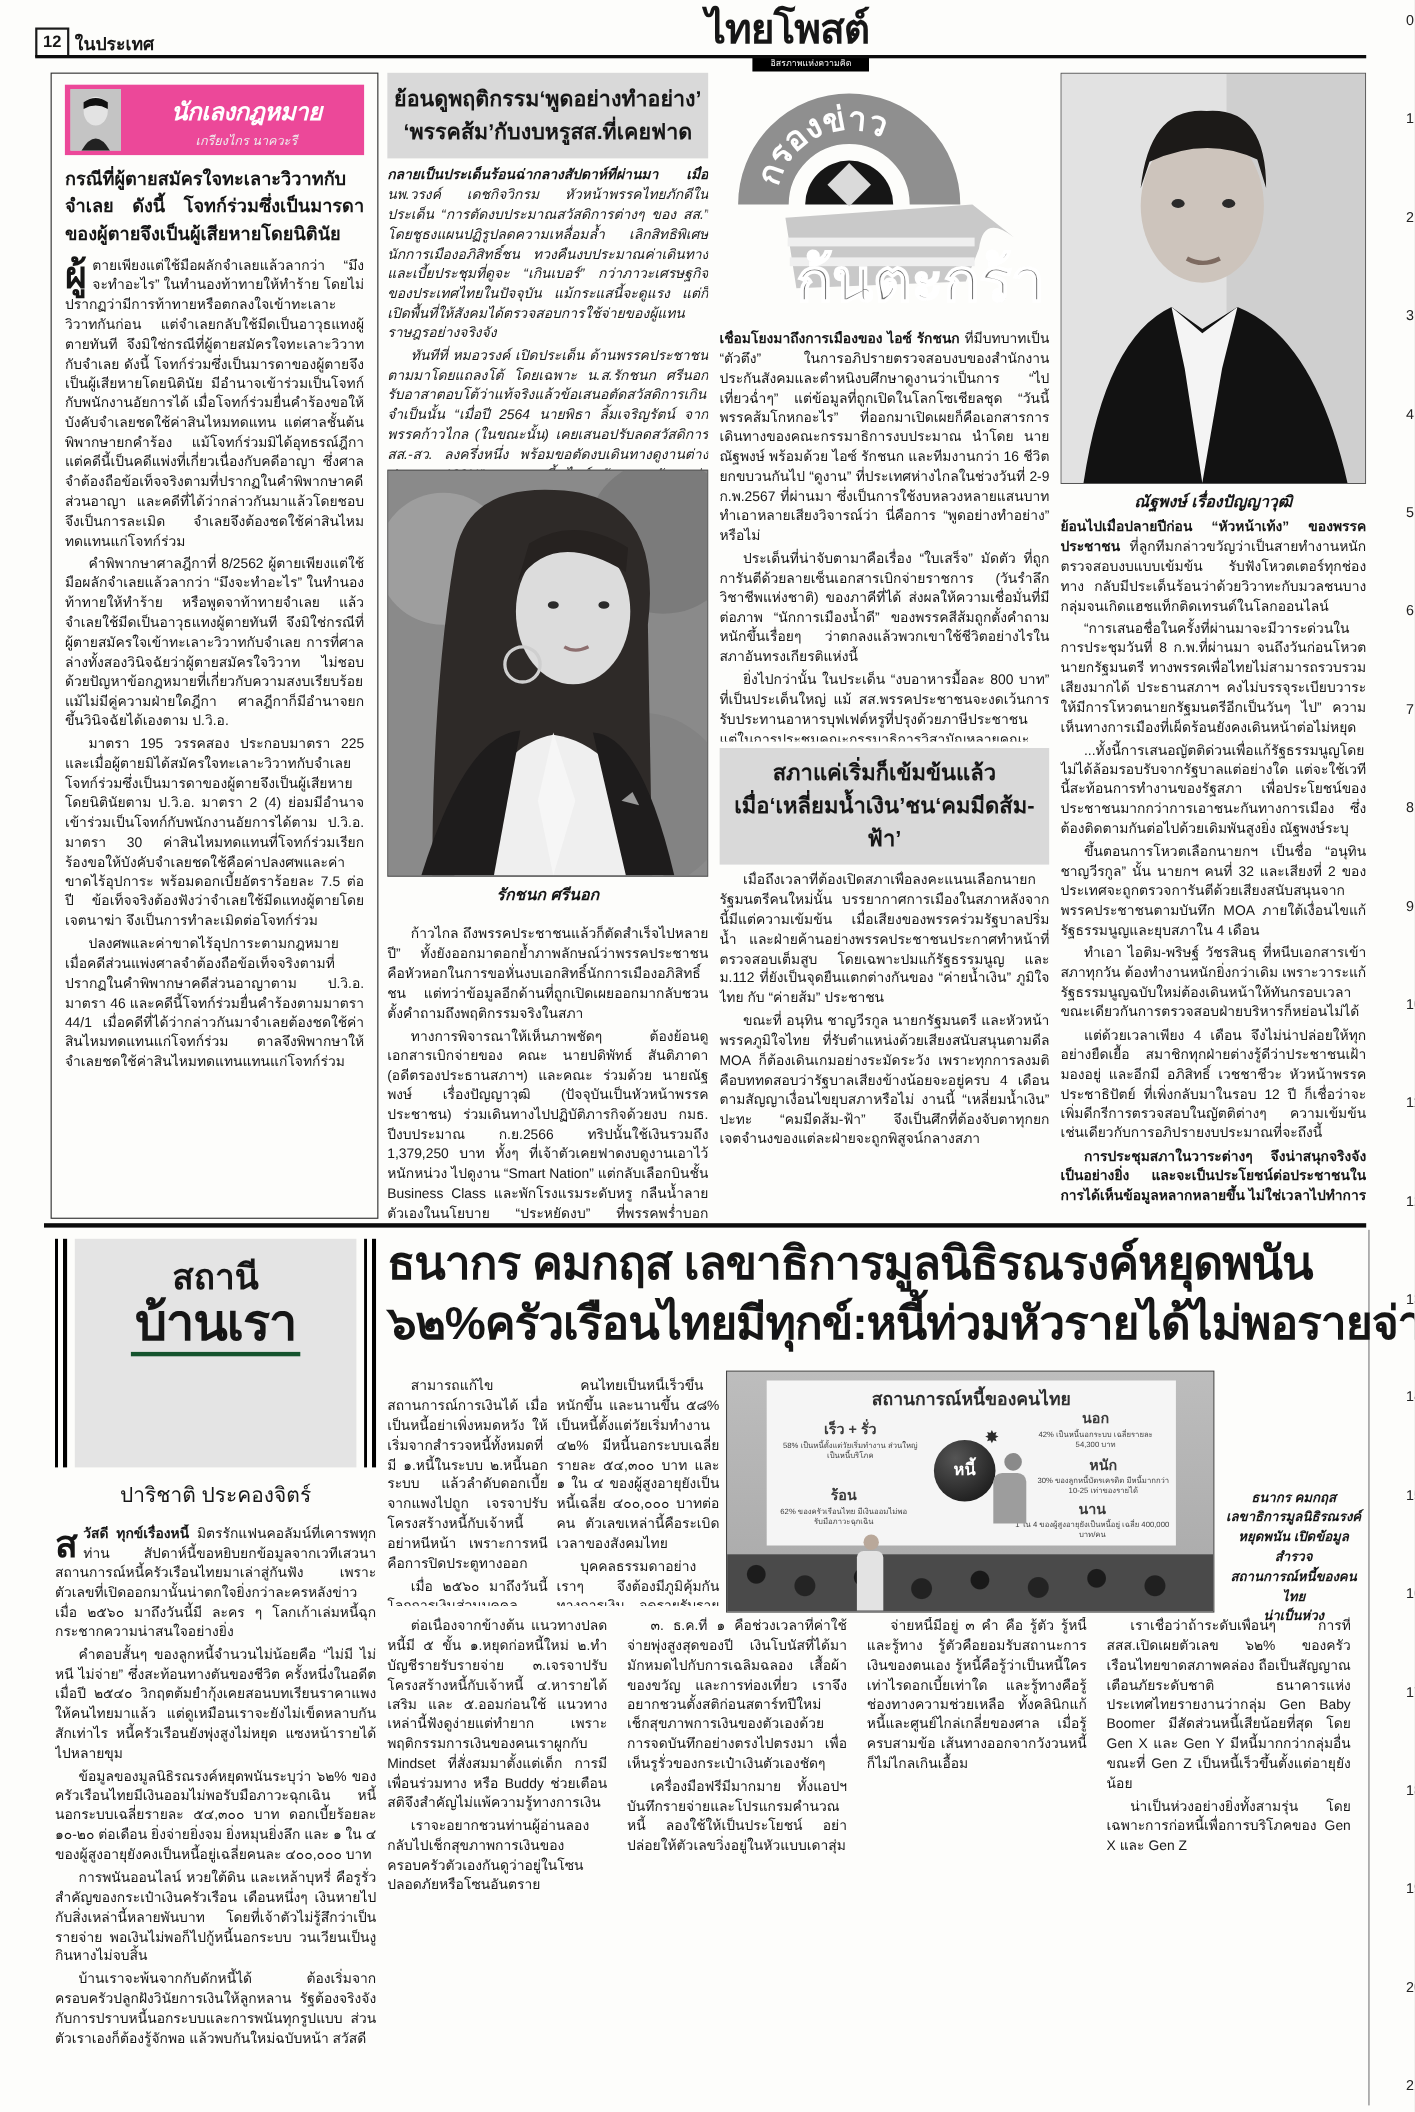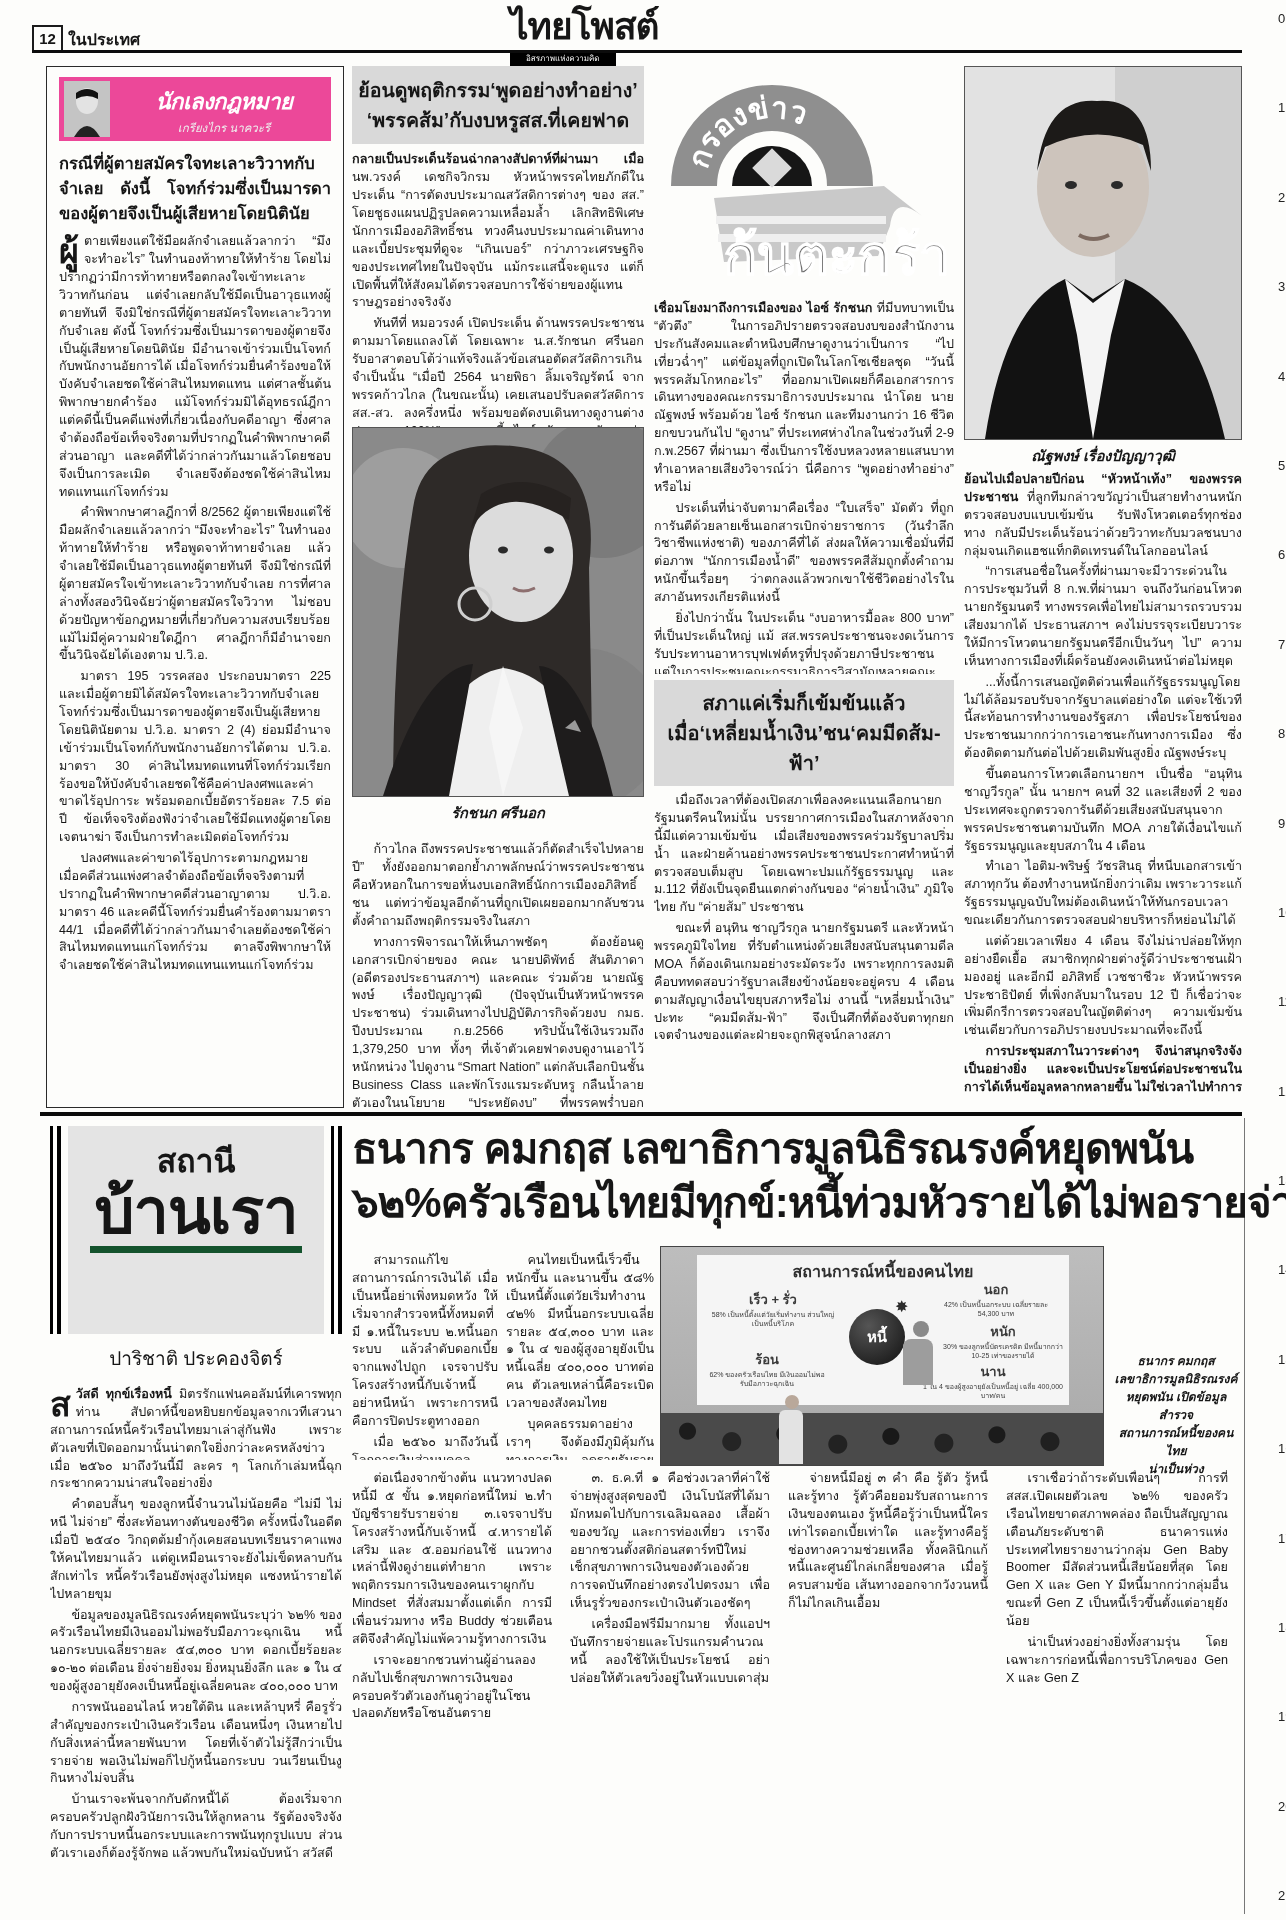--- a/index.html
+++ b/index.html
@@ -7,42 +7,42 @@
         font-family:"Liberation Sans",sans-serif;color:#161616;overflow:hidden;}
   .abs{position:absolute;}
   .col{position:absolute;overflow:hidden;}
   p{margin:0 0 3px 0;text-indent:1.7em;font-size:12.6px;line-height:1.42;text-align:justify;}
   p.noind{text-indent:0;}
   
   .pagebox{left:32px;top:25px;width:27px;height:23px;border:2px solid #1b1b1b;
            font-weight:bold;font-size:15px;text-align:center;line-height:23px;}
   .sectionlbl{left:68px;top:27px;font-weight:bold;font-size:16px;}
   .hdr-rule{left:32px;top:50px;width:1210px;height:3px;background:#0c0c0c;}
-  .mast{left:510px;top:8px;width:280px;text-align:left;}
+  .mast{left:510px;top:8px;width:280px;text-align:right;}
   .mast-title{font-size:37px;font-weight:900;letter-spacing:-1px;line-height:1.05;}
   .mast-tag{display:inline-block;background:#000;color:#fff;font-size:8px;padding:1px 16px;margin-top:-3px;}
   
   .ruler{right:6px;top:10px;width:24px;}
   .rmark{height:86.4px;font-size:13px;color:#222;}
   .vline{left:1244px;top:1118px;width:1px;height:796px;background:#777;}
   
   .col1{left:46px;top:66px;width:298px;height:1042px;border:1.5px solid #2a2a2a;
         padding:10px 12px;box-sizing:border-box;}
   .banner{position:relative;height:64px;background:#ec4899;}
   .headshot{position:absolute;left:5px;top:4px;width:46px;height:56px;background:#cfcfcf;}
   .ban-title{margin-left:58px;color:#fff;font-style:italic;font-weight:900;font-size:22px;
              padding-top:7px;text-align:center;letter-spacing:-0.5px;}
   .ban-sub{margin-left:58px;color:#eee;font-style:italic;font-size:11.5px;text-align:center;}
   .law-intro{font-weight:bold;font-size:16.5px;line-height:1.5;margin:10px 0 8px;text-align:justify;}
   .dropcap{float:left;font-size:34px;font-weight:bold;line-height:.95;margin:2px 5px 0 0;}
   
   .col2{left:352px;top:66px;width:292px;height:1042px;}
   .headbox{background:#d9d9d9;text-align:center;font-weight:800;font-size:19.5px;
            line-height:1.55;padding:9px 4px;}
-  .o-body1{height:276px;overflow:hidden;margin-top:7px;}
+  .o-body1{height:276px;overflow:hidden;margin-top:7px;font-style:italic;}
   .photo-w{width:290px;height:368px;border:1px solid #555;overflow:hidden;background:#8f8f8f;}
   .cap{text-align:center;font-weight:bold;font-style:italic;font-size:14.5px;margin:4px 0;text-indent:0;}
   .o-body2{height:282px;overflow:hidden;margin-top:17px;}
   .lead{font-weight:bold;}
   
   .col3{left:654px;top:66px;width:300px;height:1042px;}
   .klogo{position:relative;height:234px;}
   .k-body1{height:374px;overflow:hidden;}
   .k-bold{height:70px;overflow:hidden;}
   .k-bold p{font-weight:bold;font-style:italic;}
@@ -55,21 +55,21 @@
   .r-body{height:624px;overflow:hidden;margin-top:2px;}
   p.boldp{font-weight:bold;}
   
   .divider{left:40px;top:1112px;width:1202px;height:4px;background:#0b0b0b;}
   
   .station{left:50px;top:1126px;width:292px;height:782px;overflow:hidden;}
   .logo-row{display:flex;height:208px;}
   .dbar{width:11px;background:linear-gradient(90deg,#000 0 3px,transparent 3px 7px,#000 7px 10px);}
   .st-box{flex:1;background:#e4e4e4;margin:0 7px;text-align:center;padding-top:18px;}
   .st-l1{font-size:32px;font-weight:700;line-height:1.1;}
-  .st-l2{font-size:63px;font-weight:900;line-height:1.02;border-bottom:7px solid #14532d;
+  .st-l2{font-size:46px;font-weight:900;line-height:1.02;border-bottom:4px solid #14532d;
          display:inline-block;padding:0 4px 3px;letter-spacing:-1px;text-align:center;}
   .st-author{text-align:center;font-size:19px;margin-top:9px;}
   .st-art{margin-top:13px;height:516px;overflow:hidden;}
   
   .bh{left:352px;width:892px;font-weight:900;font-size:42px;line-height:1.1;
       letter-spacing:-1px;white-space:nowrap;}
   
   .bcA1{left:352px;top:1252px;width:146px;height:208px;}
   .bcA2{left:506px;top:1252px;width:148px;height:208px;}
   .bphoto{left:660px;top:1246px;width:442px;height:218px;border:1px solid #444;

